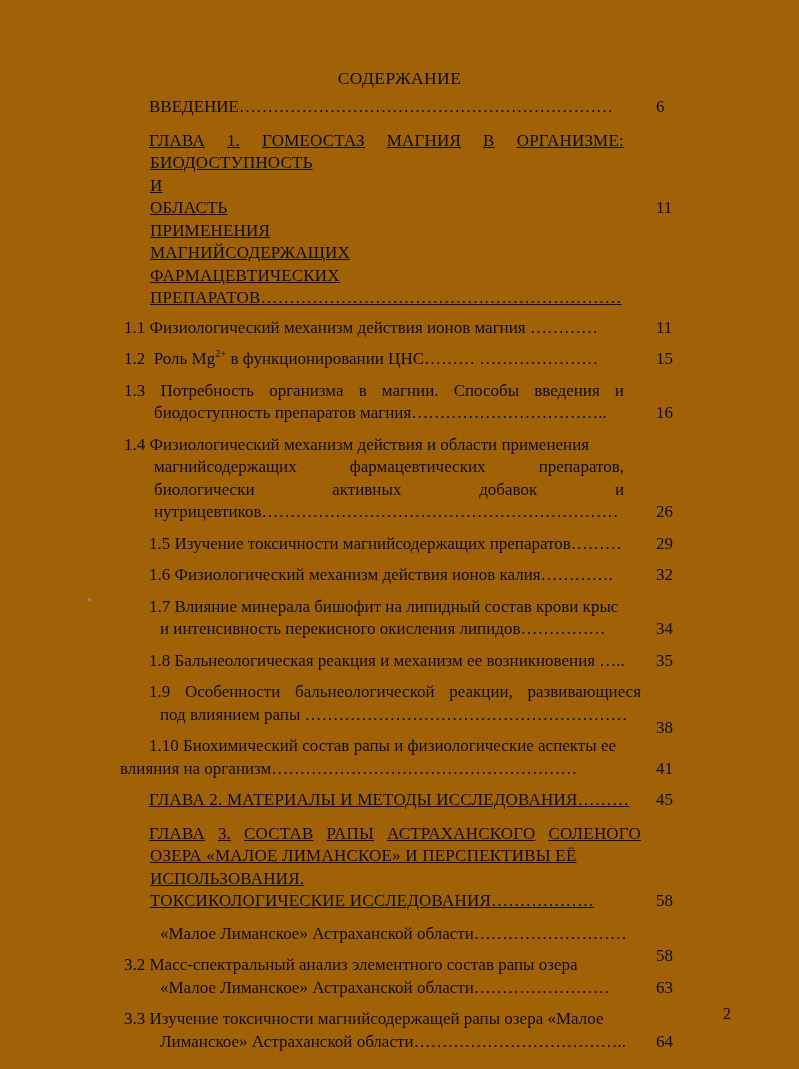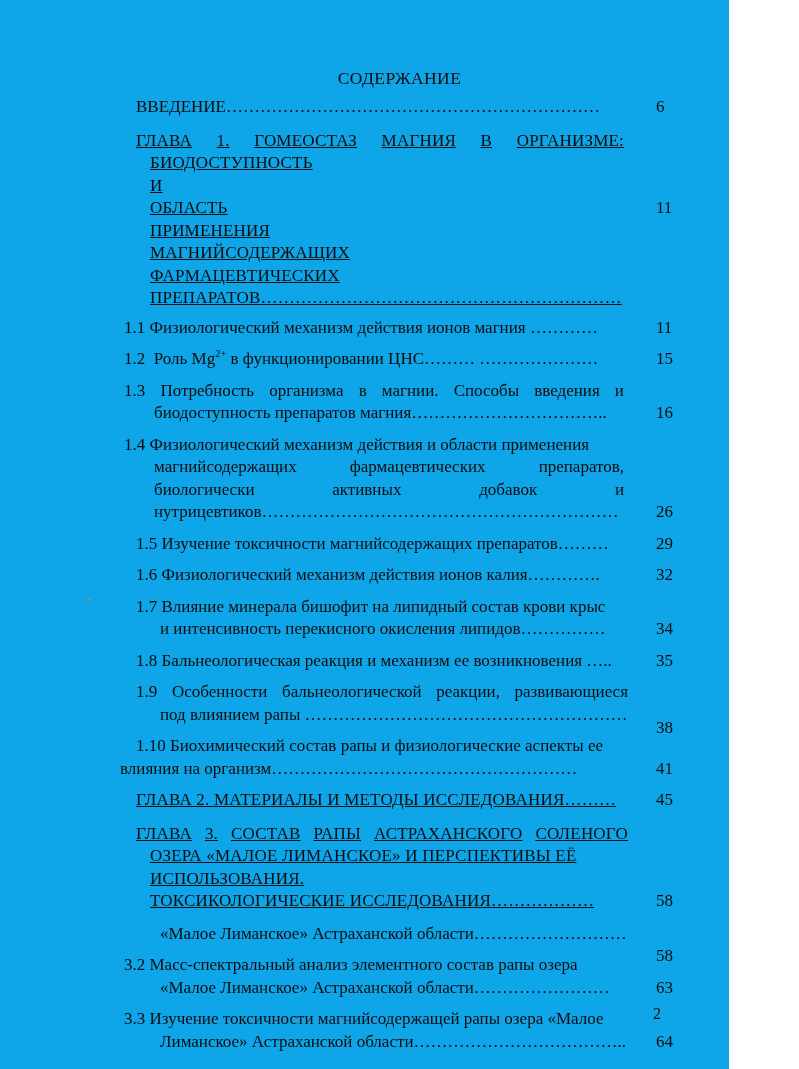--- a/index.html
+++ b/index.html
@@ -12,23 +12,23 @@
     height: 1069px;
     position: relative;
     font-family: "Liberation Serif", "DejaVu Serif", serif;
     color: #0d0d0d;
     overflow: hidden;
   }
 
   #page {
     position: absolute;
     left: 0; top: 0;
-    width: 729px;
+    width: 799px;
     height: 1069px;
-    background: #0ea5e9;
+    background: #a16207;
   }
 
   
   .doc-title {
     position: absolute;
     left: 0;
     top: 68px;
     width: 799px;
     text-align: center;
     font-size: 17.5px;
@@ -73,21 +73,21 @@
     position: absolute;
     right: 0;
     width: 48px;
     text-align: left;
     font-size: 17px;
     line-height: 22.5px;
   }
 
   
   .i0  { margin-left: 0; }
-  .i1  { margin-left: 12px; }
+  .i1  { margin-left: 25px; }
   .i2  { margin-left: 26px; flex-direction: column; }
   .i3  { margin-left: 30px; }
   .i4  { margin-left: 36px; }
 
   .upper { letter-spacing: 0.2px; text-decoration: underline; }
 
   sup {
     font-size: 10.5px;
     vertical-align: super;
     line-height: 0;

